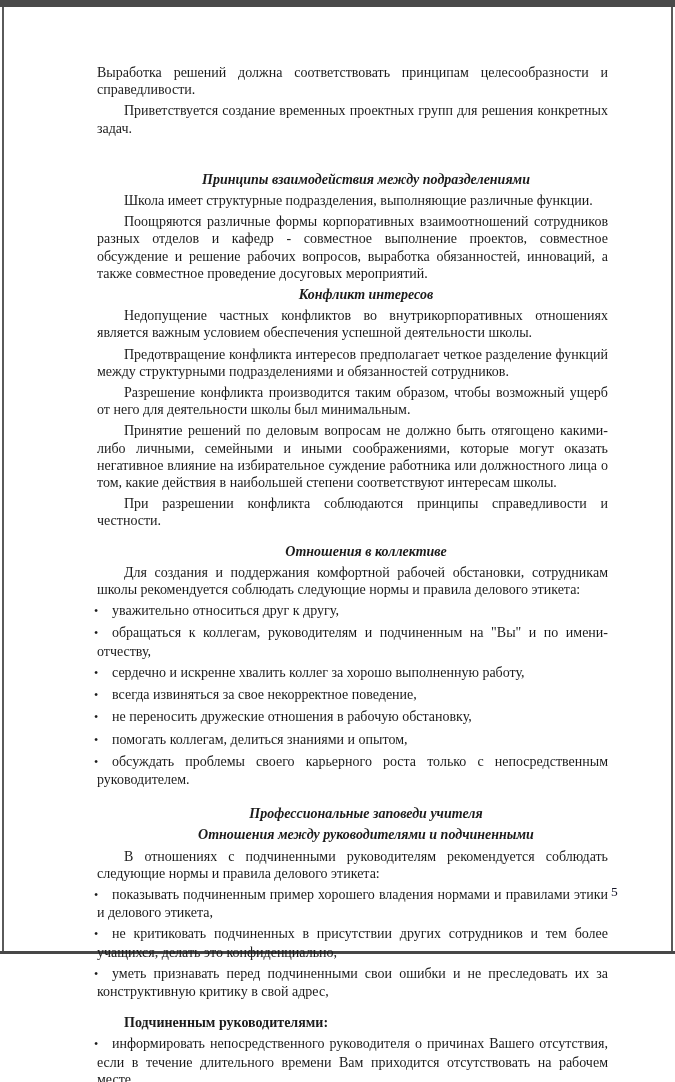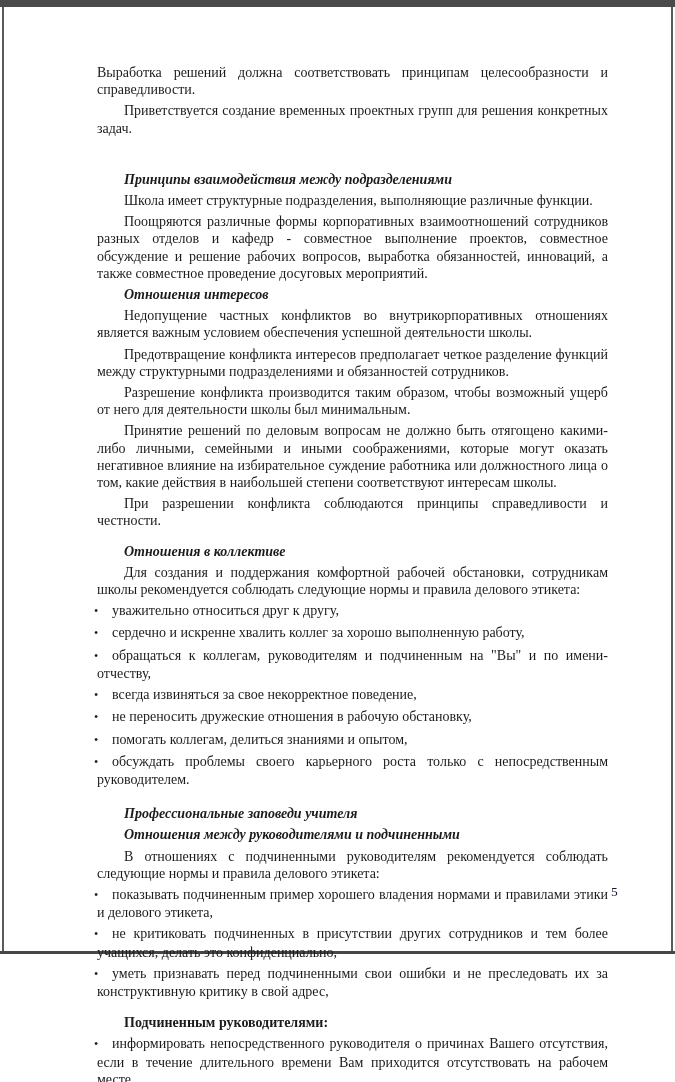--- a/index.html
+++ b/index.html
@@ -49,21 +49,21 @@
     font-size: 14px;
     line-height: 17.2px;
     text-align: justify;
   }
   .content p { margin: 4px; padding: 0; }
   .ind { text-indent: 27px; }
   .h-bi {
     font-weight: bold;
     font-style: italic;
     text-indent: 27px;
-    text-align: left;
+    text-align: center;
   }
   .h-b {
     font-weight: bold;
     text-indent: 27px;
     text-align: left;
   }
   .h-bu {
     font-weight: bold;
     text-decoration: underline;
     text-indent: 27px;
@@ -102,35 +102,35 @@
 
     <p>Выработка решений должна соответствовать принципам целесообразности и справедливости.</p>
     <p class="ind">Приветствуется создание временных проектных групп для решения конкретных задач.</p>
 
     <div class="g1"></div>
 
     <p class="h-bi">Принципы взаимодействия между подразделениями</p>
     <p class="ind">Школа имеет структурные подразделения, выполняющие различные функции.</p>
     <p class="ind">Поощряются различные формы корпоративных взаимоотношений сотрудников разных отделов и кафедр - совместное выполнение проектов, совместное обсуждение и решение рабочих вопросов, выработка обязанностей, инноваций, а также совместное проведение досуговых мероприятий.</p>
 
-    <p class="h-bi">Отношения интересов</p>
+    <p class="h-bi">Конфликт интересов</p>
     <p class="ind">Недопущение частных конфликтов во внутрикорпоративных отношениях является важным условием обеспечения успешной деятельности школы.</p>
     <p class="ind">Предотвращение конфликта интересов предполагает четкое разделение функций между структурными подразделениями и обязанностей сотрудников.</p>
     <p class="ind">Разрешение конфликта производится таким образом, чтобы возможный ущерб от него для деятельности школы был минимальным.</p>
     <p class="ind">Принятие решений по деловым вопросам не должно быть отягощено какими-либо личными, семейными и иными соображениями, которые могут оказать негативное влияние на избирательное суждение работника или должностного лица о том, какие действия в наибольшей степени соответствуют интересам школы.</p>
     <p class="ind">При разрешении конфликта соблюдаются принципы справедливости и честности.</p>
 
     <div class="g2"></div>
 
     <p class="h-bi">Отношения в коллективе</p>
     <p class="ind">Для создания и поддержания комфортной рабочей обстановки, сотрудникам школы рекомендуется соблюдать следующие нормы и правила делового этикета:</p>
 
     <p class="li"><span class="bullet">•</span><span>уважительно относиться друг к другу,</span></p>
+    <p class="li"><span class="bullet">•</span><span>обращаться к коллегам, руководителям и подчиненным на "Вы" и по имени-отчеству,</span></p>
     <p class="li"><span class="bullet">•</span><span>сердечно и искренне хвалить коллег за хорошо выполненную работу,</span></p>
-    <p class="li"><span class="bullet">•</span><span>обращаться к коллегам, руководителям и подчиненным на "Вы" и по имени-отчеству,</span></p>
     <p class="li"><span class="bullet">•</span><span>всегда извиняться за свое некорректное поведение,</span></p>
     <p class="li"><span class="bullet">•</span><span>не переносить дружеские отношения в рабочую обстановку,</span></p>
     <p class="li"><span class="bullet">•</span><span>помогать коллегам, делиться знаниями и опытом,</span></p>
     <p class="li"><span class="bullet">•</span><span>обсуждать проблемы своего карьерного роста только с непосредственным руководителем.</span></p>
 
     <div class="g3"></div>
 
     <p class="h-bi">Профессиональные заповеди учителя</p>
     <p class="h-bi">Отношения между руководителями и подчиненными</p>
     <p class="ind">В отношениях с подчиненными руководителям рекомендуется соблюдать следующие нормы и правила делового этикета:</p>

